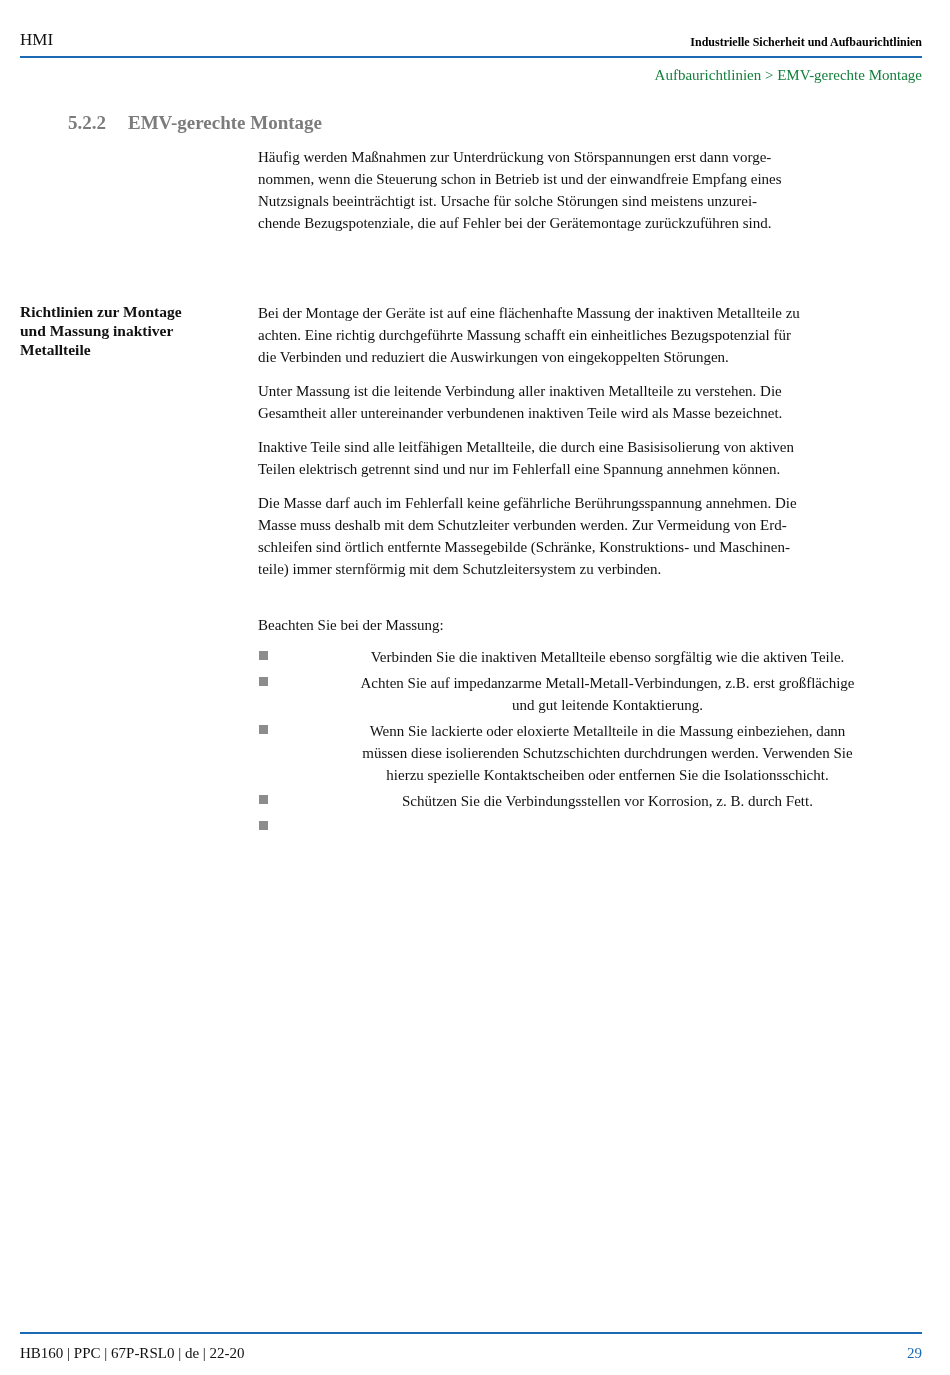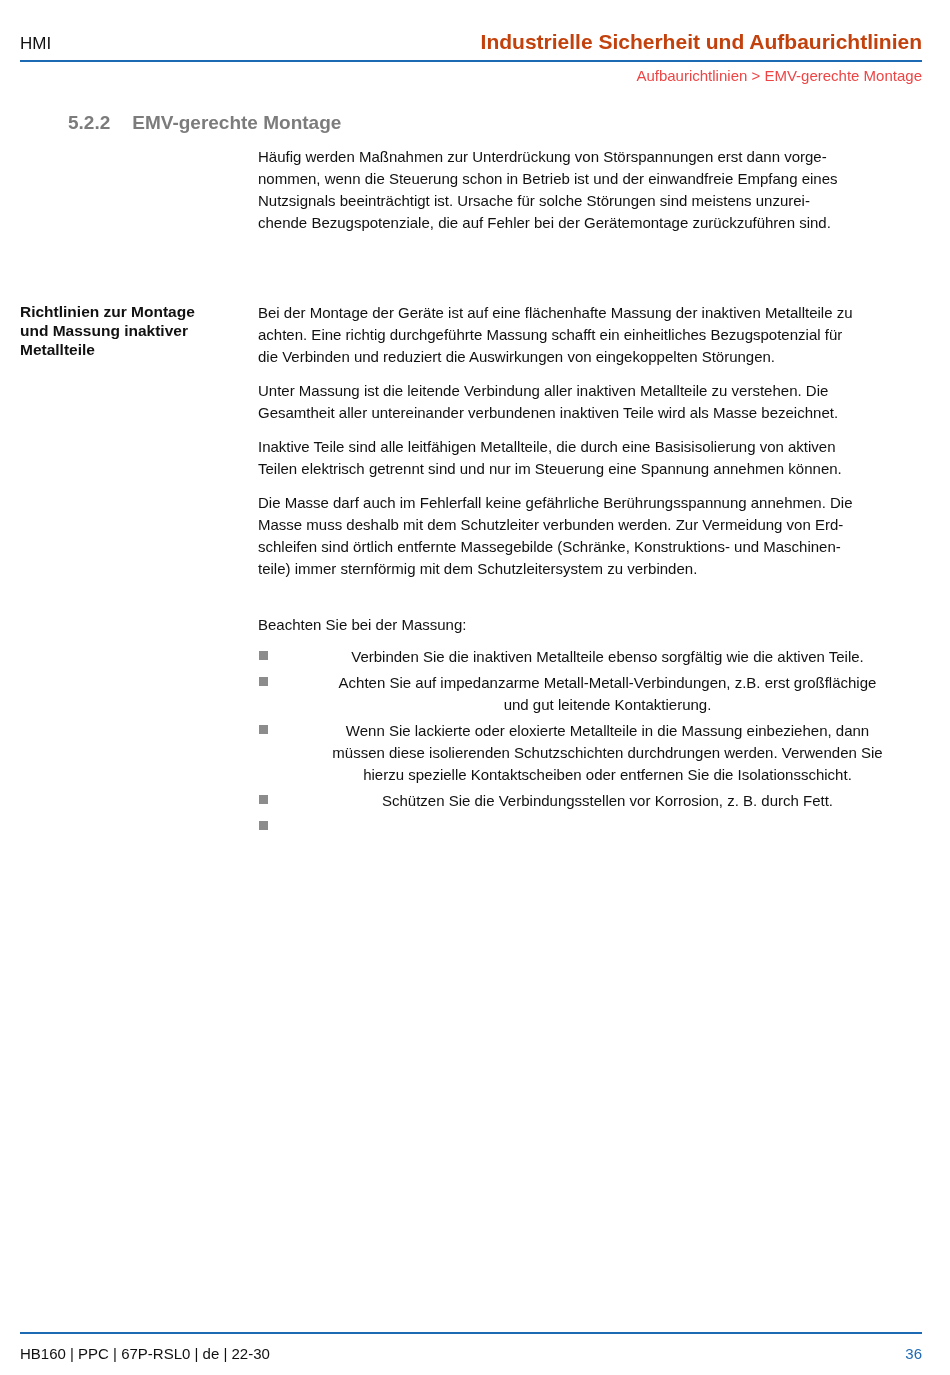--- a/index.html
+++ b/index.html
@@ -5,21 +5,21 @@
   html, body {
     margin: 0;
     padding: 0;
     background: #ffffff;
   }
   .page {
     position: relative;
     width: 950px;
     height: 1375px;
     background: #ffffff;
-    font-family: Liberation Sans, sans-serif;
+    font-family: Liberation Serif, serif;
     color: #111111;
     overflow: hidden;
     box-sizing: border-box;
   }
   
   .header {
     position: absolute;
     left: 20px;
     right: 28px;
     top: 30px;
@@ -27,30 +27,30 @@
     justify-content: space-between;
     align-items: flex-end;
     padding-bottom: 6px;
     border-bottom: 2px solid #1d6ab4;
   }
   .header-left {
     font-size: 17px;
     color: #111111;
   }
   .header-right {
-    font-size: 21px;
+    font-size: 12px;
     font-weight: bold;
-    color: #c2410c;
+    color: #000000;
   }
   .breadcrumb {
     position: absolute;
     right: 28px;
     top: 67px;
     font-size: 15px;
-    color: #ef4444;
+    color: #15803d;
     text-align: right;
   }
   
   .section-heading {
     position: absolute;
     left: 20px;
     top: 112px;
     font-size: 19px;
     font-weight: bold;
     color: #7c7c7c;
@@ -165,21 +165,21 @@
 und Massung inaktiver
 Metallteile</div>
 
     <div class="col-main">
       <p class="body-text">Bei der Montage der Geräte ist auf eine flächenhafte Massung der inaktiven Metallteile zu
 achten. Eine richtig durchgeführte Massung schafft ein einheitliches Bezugspotenzial für
 die Verbinden und reduziert die Auswirkungen von eingekoppelten Störungen.</p>
       <p class="body-text">Unter Massung ist die leitende Verbindung aller inaktiven Metallteile zu verstehen. Die
 Gesamtheit aller untereinander verbundenen inaktiven Teile wird als Masse bezeichnet.</p>
       <p class="body-text">Inaktive Teile sind alle leitfähigen Metallteile, die durch eine Basisisolierung von aktiven
-Teilen elektrisch getrennt sind und nur im Steuerung eine Spannung annehmen können.</p>
+Teilen elektrisch getrennt sind und nur im Fehlerfall eine Spannung annehmen können.</p>
       <p class="body-text">Die Masse darf auch im Fehlerfall keine gefährliche Berührungsspannung annehmen. Die
 Masse muss deshalb mit dem Schutzleiter verbunden werden. Zur Vermeidung von Erd-
 schleifen sind örtlich entfernte Massegebilde (Schränke, Konstruktions- und Maschinen-
 teile) immer sternförmig mit dem Schutzleitersystem zu verbinden.</p>
 
       <p class="body-text list-intro">Beachten Sie bei der Massung:</p>
 
       <ul class="square-list">
         <li>
           <span class="bullet-square"></span>
@@ -201,17 +201,17 @@
           <span class="body-text">Schützen Sie die Verbindungsstellen vor Korrosion, z. B. durch Fett.</span>
         </li>
         <li>
           <span class="bullet-square"></span>
         </li>
       </ul>
     </div>
   </div>
 
   <div class="footer">
-    <span class="footer-left">HB160 | PPC | 67P-RSL0 | de | 22-30</span>
-    <span class="footer-page">36</span>
+    <span class="footer-left">HB160 | PPC | 67P-RSL0 | de | 22-20</span>
+    <span class="footer-page">29</span>
   </div>
 
 </div>
 
 </body></html>

